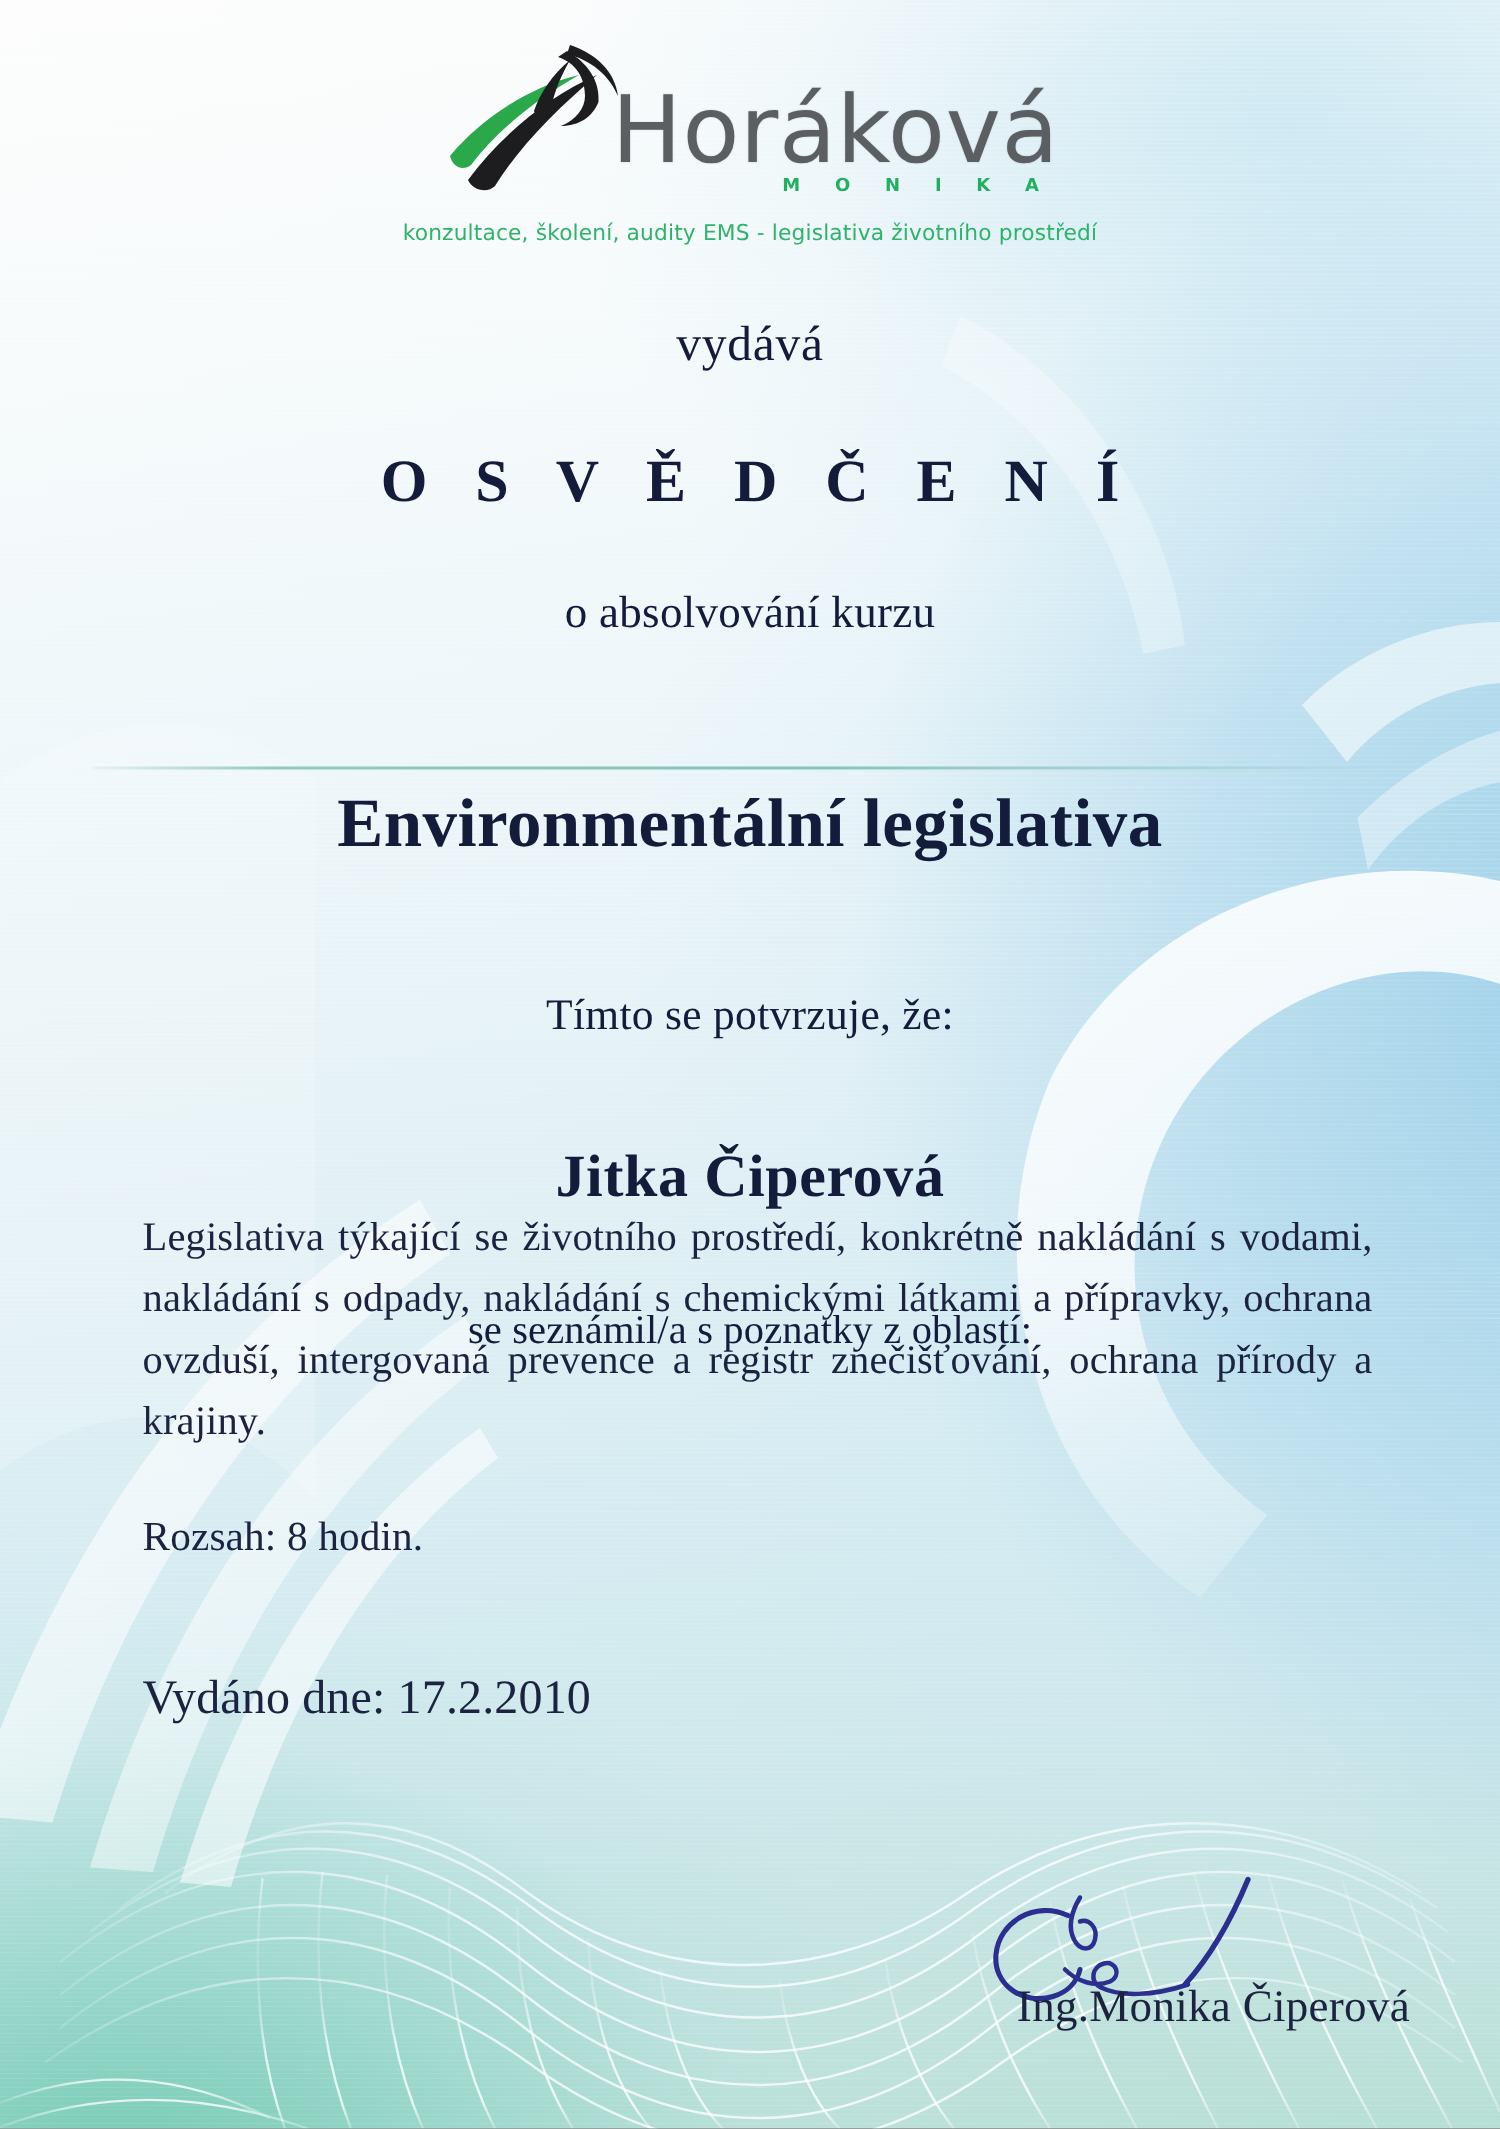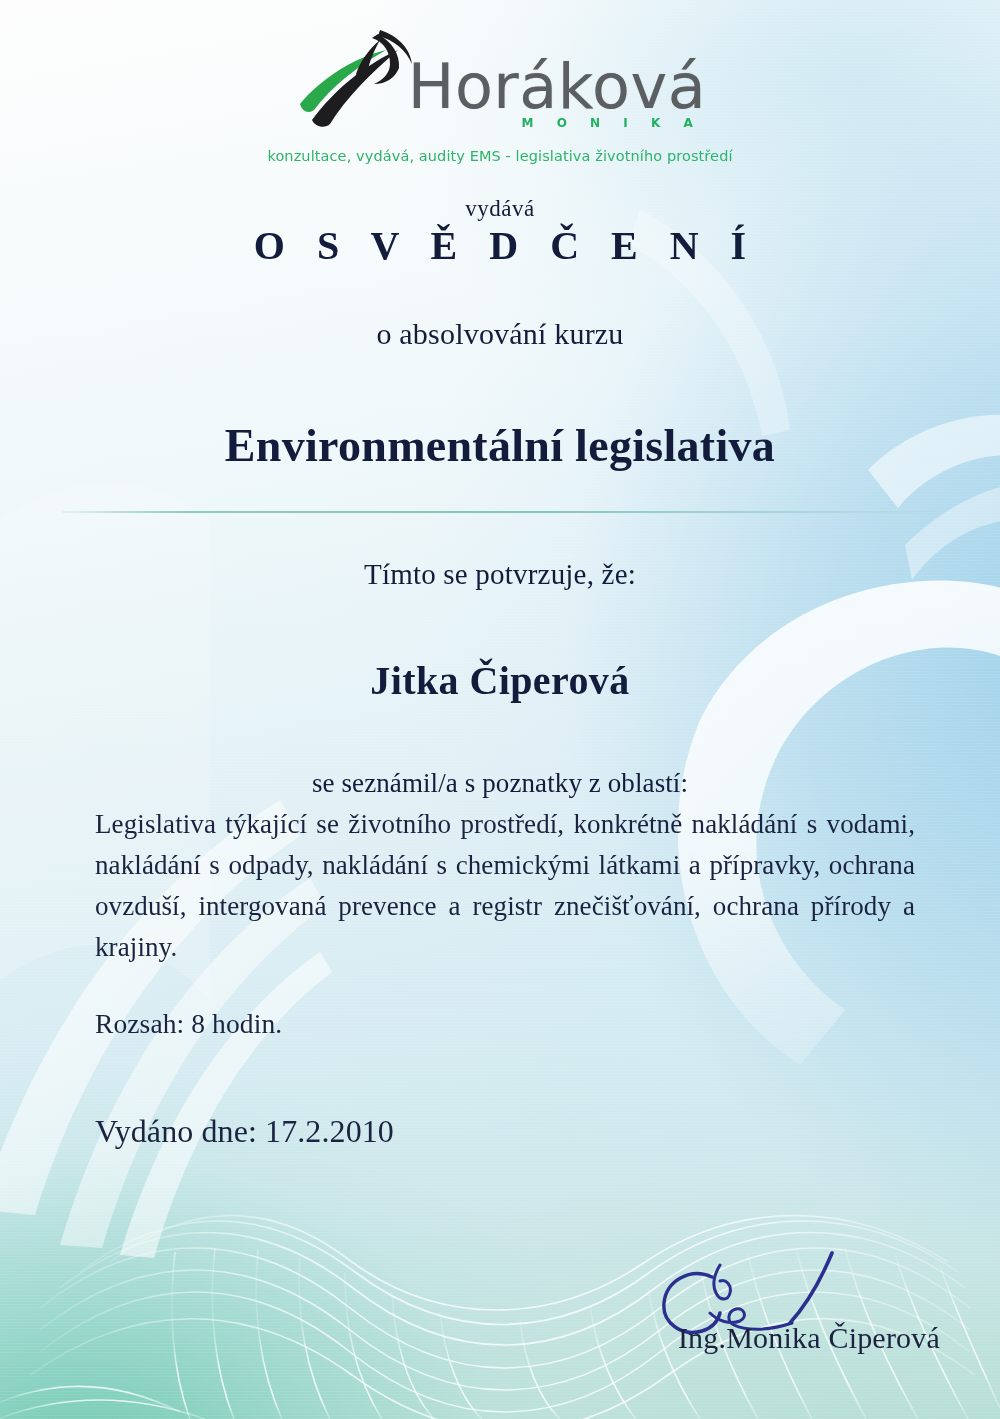--- a/index.html
+++ b/index.html
@@ -106,38 +106,40 @@
   
   .doc {
     position: absolute;
     top: 196px;
     left: 0;
     width: 1000px;
   }
   .center-line { text-align: center; color: #141c3c; }
 
   .line-vydava {
-    font-size: 23px;
+    font-size: 33px;
     letter-spacing: 0.5px;
+    margin-top: 16px;
   }
   .line-osvedceni {
     font-size: 40px;
     font-weight: bold;
     letter-spacing: 11px;
     padding-left: 11px;
+    margin-top: 48px;
   }
   .line-about {
     font-size: 30px;
     margin-top: 48px;
     letter-spacing: 0.2px;
   }
   .course-title {
     font-size: 46px;
     font-weight: bold;
-    margin-top: 68px;
+    margin-top: 96px;
     letter-spacing: 0.3px;
   }
   .rule {
     position: absolute;
     left: 62px;
     top: 315px;
     width: 880px;
     height: 2px;
     background: linear-gradient(90deg, rgba(160,205,190,0.15) 0%, rgba(125,195,178,0.85) 14%, rgba(120,192,176,0.9) 55%, rgba(150,205,195,0.5) 86%, rgba(190,220,215,0.1) 100%);
     z-index: 6;
@@ -306,21 +308,21 @@
           <path d="M62,46 C66,34 74,22 86,12 C78,26 74,38 73,48 C70,52 64,52 62,46 Z" fill="#1d1d1f"></path>
 
           <path d="M86,2 C104,8 116,20 118,36 C112,22 100,12 84,8 Z" fill="#1d1d1f"></path>
           <path d="M84,6 C98,14 106,26 105,40 C101,50 92,56 80,56 C90,52 96,44 96,36 C96,24 90,14 78,10 Z" fill="#1d1d1f"></path>
         </svg>
         <span class="wordmark">
           <span class="brand-name">Horáková</span>
           <span class="brand-sub">M O N I K A</span>
         </span>
       </div>
-      <div class="tagline">konzultace, vydává, audity EMS - legislativa životního prostředí</div>
+      <div class="tagline">konzultace, školení, audity EMS - legislativa životního prostředí</div>
     </div>
 
     <div class="doc">
       <div class="center-line line-vydava">vydává</div>
       <div class="center-line line-osvedceni">O S V Ě D Č E N Í</div>
       <div class="center-line line-about">o absolvování kurzu</div>
       <div class="center-line course-title">Environmentální legislativa</div>
       <div class="rule"></div>
       <div class="center-line line-confirm">Tímto se potvrzuje, že:</div>
       <div class="center-line recipient">Jitka Čiperová</div>

